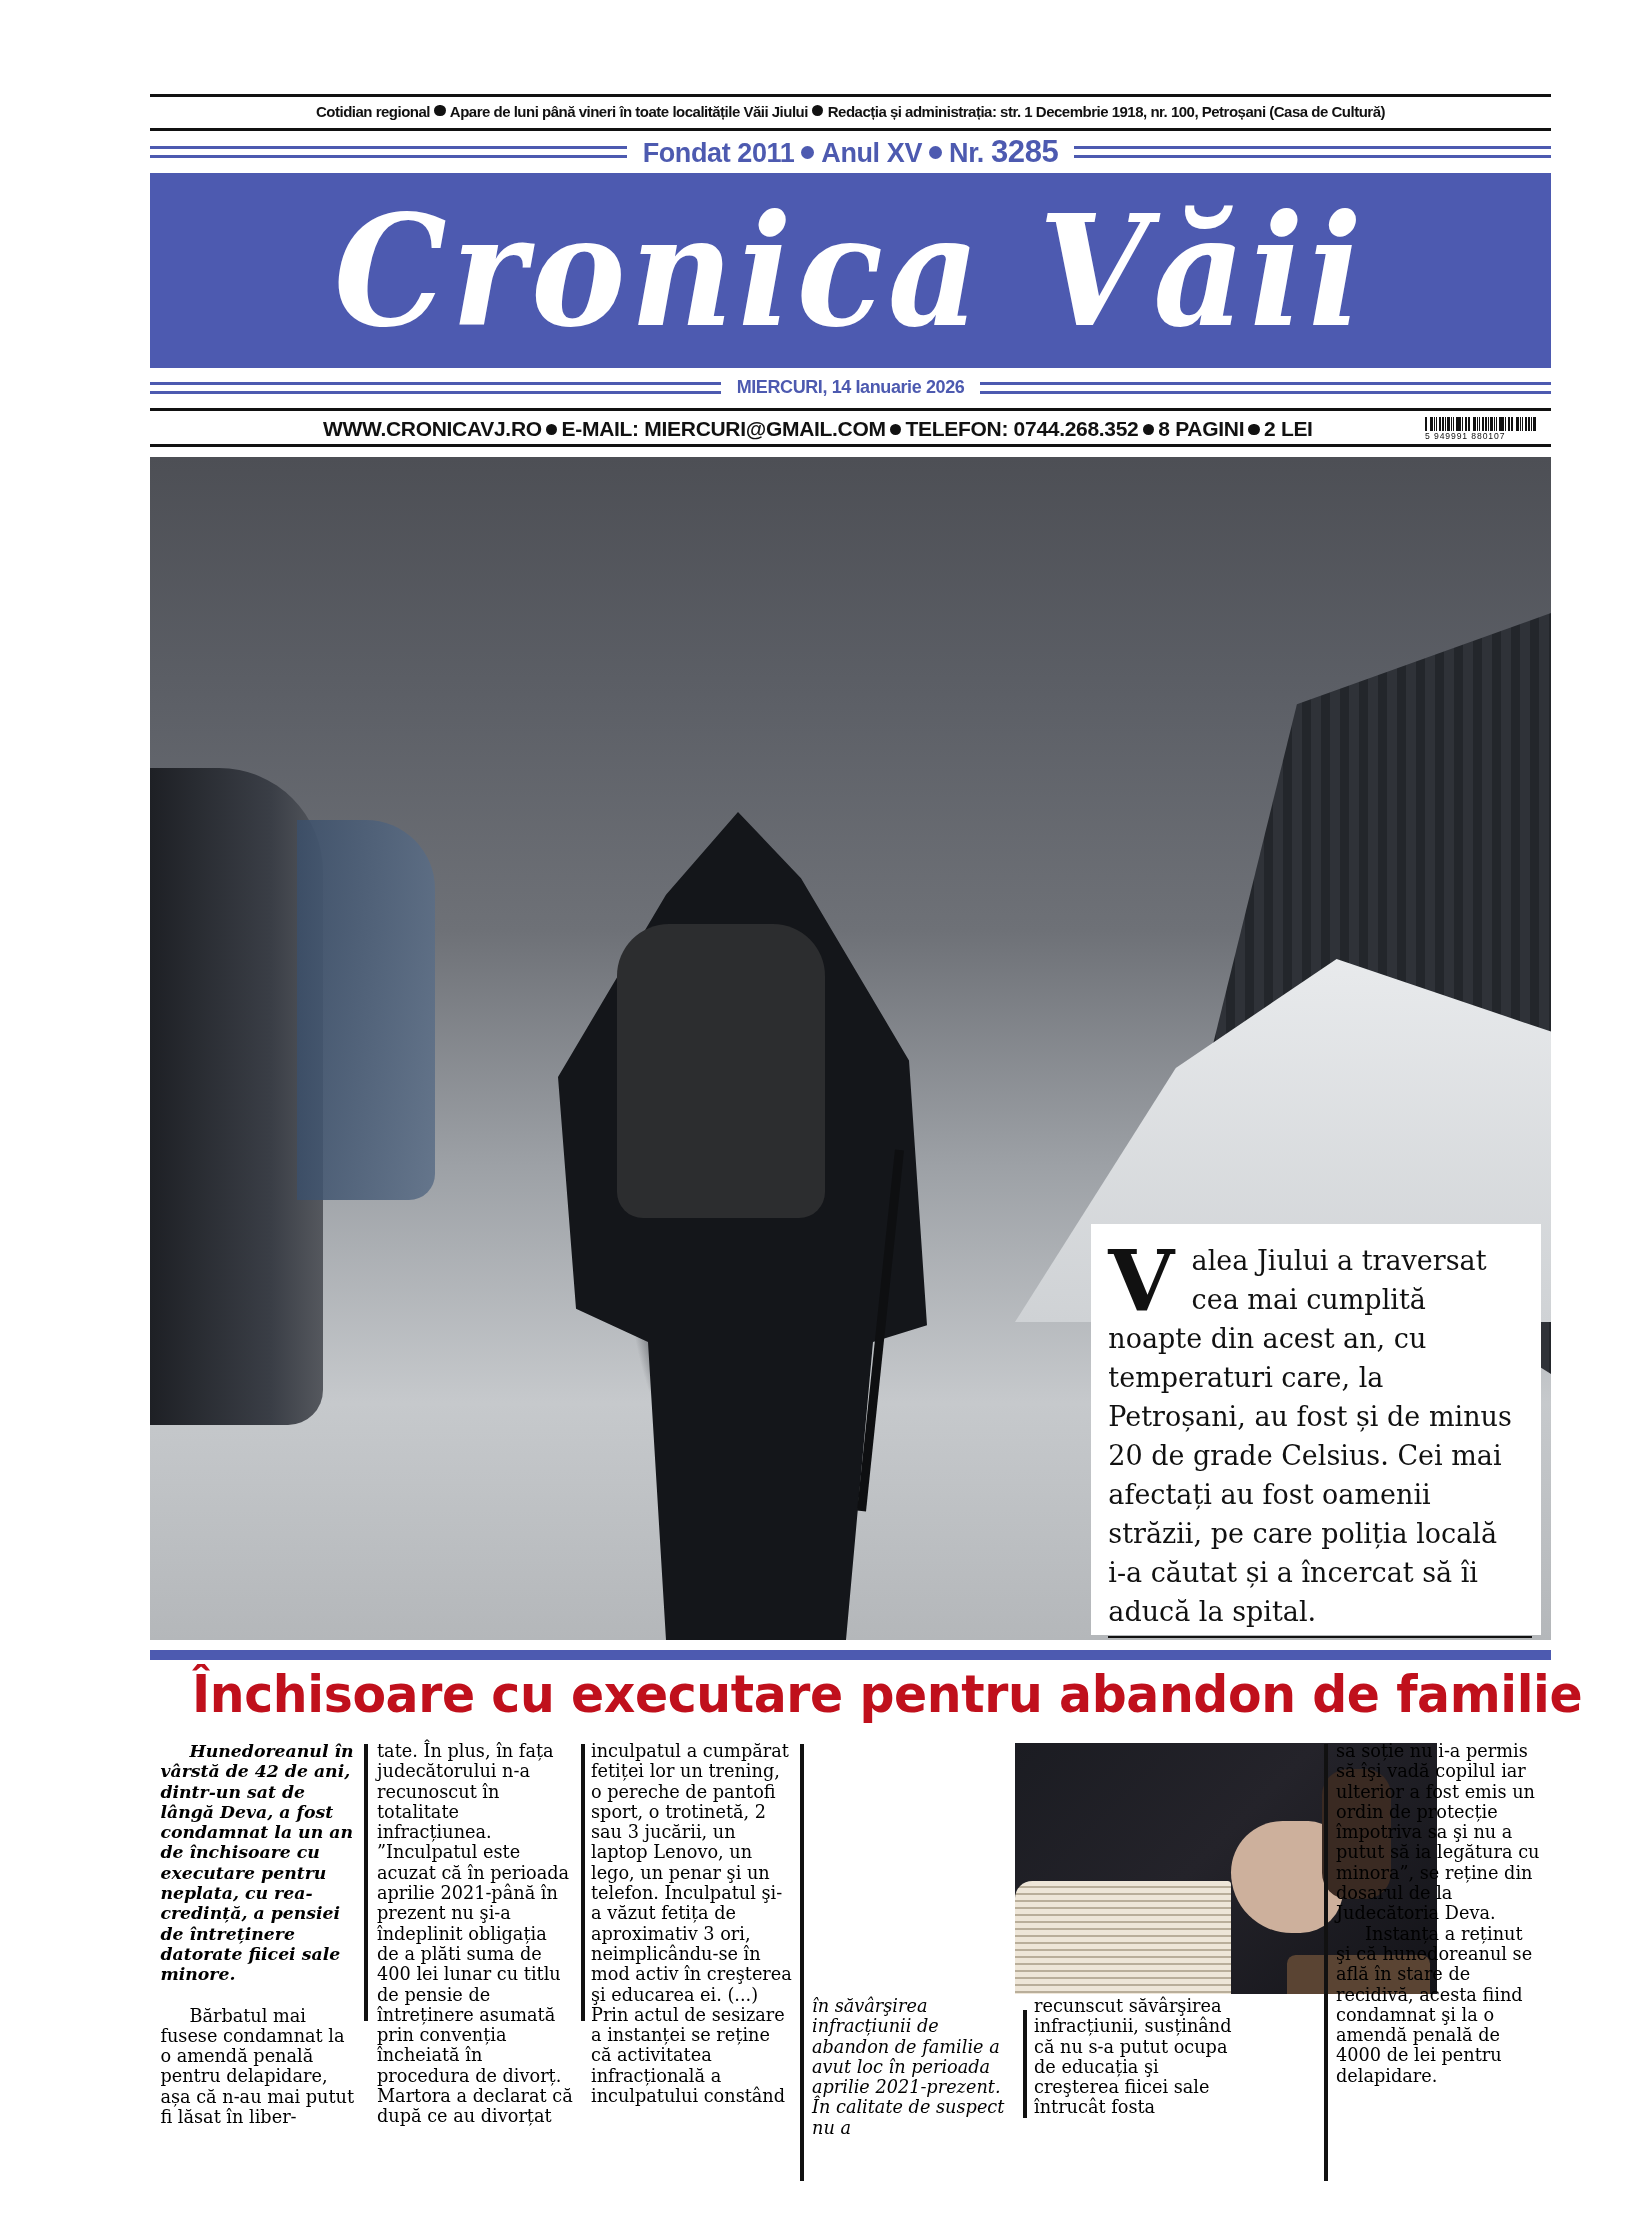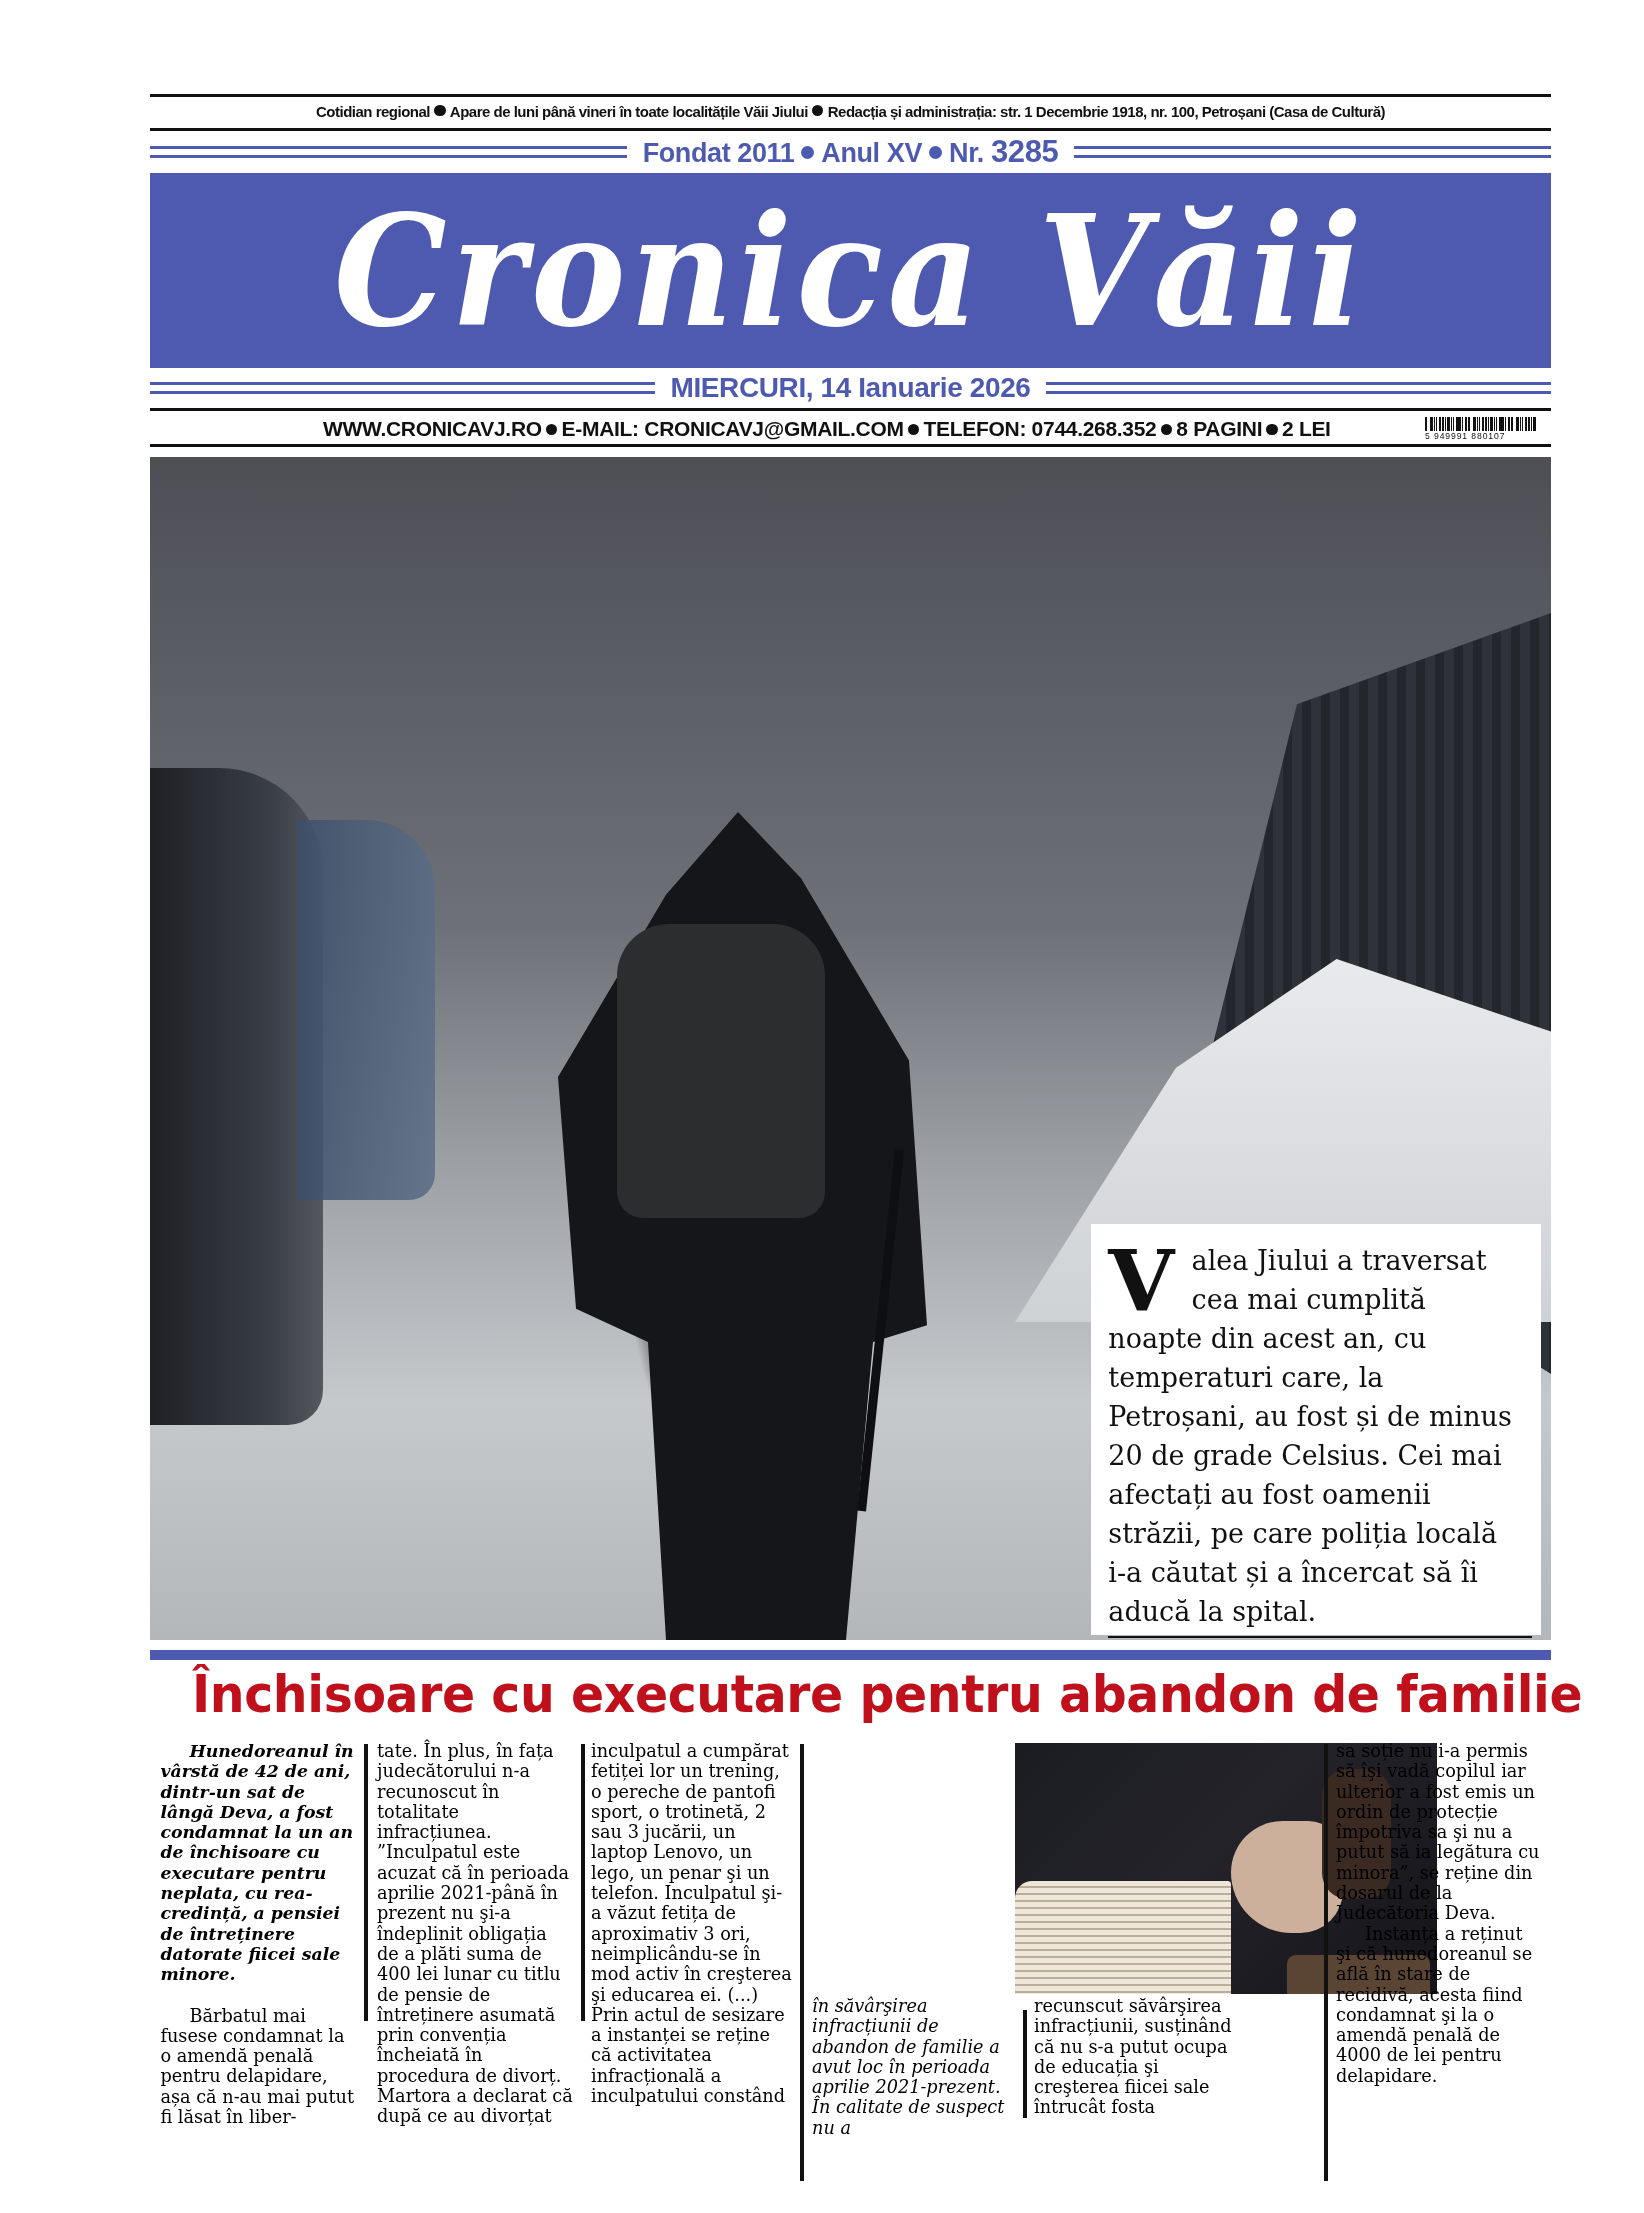--- a/index.html
+++ b/index.html
@@ -163,28 +163,28 @@
     </div>
     <div class="dbl"></div>
   </div>
 
   <div class="masthead">
     <span class="masthead-title">Cronica Văii Jiului</span>
   </div>
 
   <div class="blue-row" style="top:370px">
     <div class="dbl"></div>
-    <div class="blue-text" style="font-size:28px">MIERCURI, 14 Ianuarie 2026</div>
+    <div class="blue-text" style="font-size:18px">MIERCURI, 14 Ianuarie 2026</div>
     <div class="dbl"></div>
   </div>
 
   <div class="rule" style="top:408px"></div>
   <div class="contact-strip">
     <div class="contact-text">
-      <span>WWW.CRONICAVJ.RO</span><span class="dot"></span><span>E-MAIL: CRONICAVJ@GMAIL.COM</span><span class="dot"></span><span>TELEFON: 0744.268.352</span><span class="dot"></span><span>8 PAGINI</span><span class="dot"></span><span>2 LEI</span>
+      <span>WWW.CRONICAVJ.RO</span><span class="dot"></span><span>E-MAIL: MIERCURI@GMAIL.COM</span><span class="dot"></span><span>TELEFON: 0744.268.352</span><span class="dot"></span><span>8 PAGINI</span><span class="dot"></span><span>2 LEI</span>
     </div>
     <div class="barcode">
       <div class="bars"></div>
       <div class="nums">5  949991  880107</div>
     </div>
   </div>
   <div class="rule" style="top:444px"></div>
 
   <div class="hero">
     <div class="car-left"></div>

